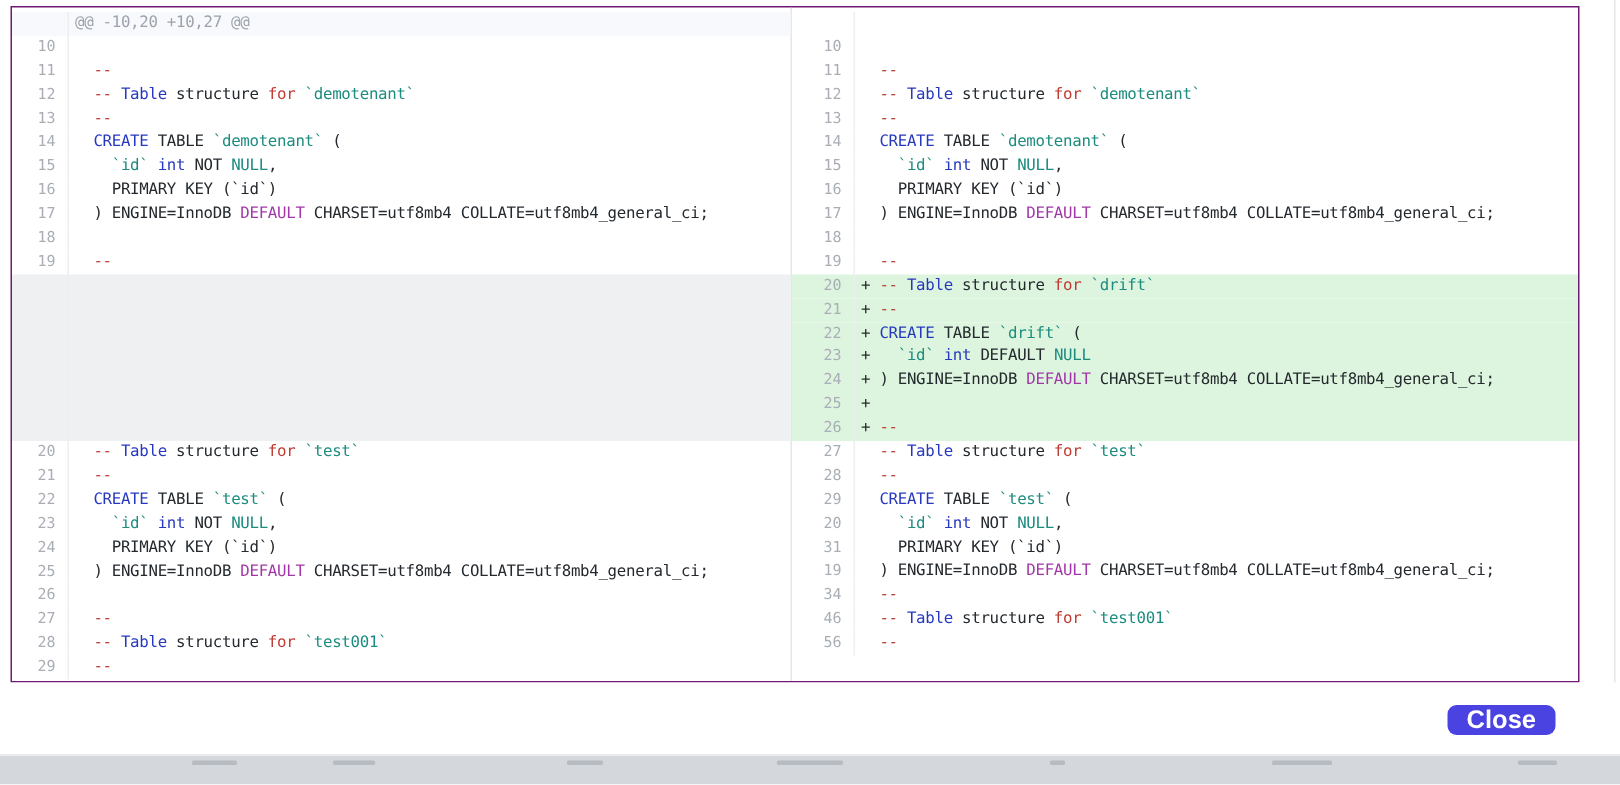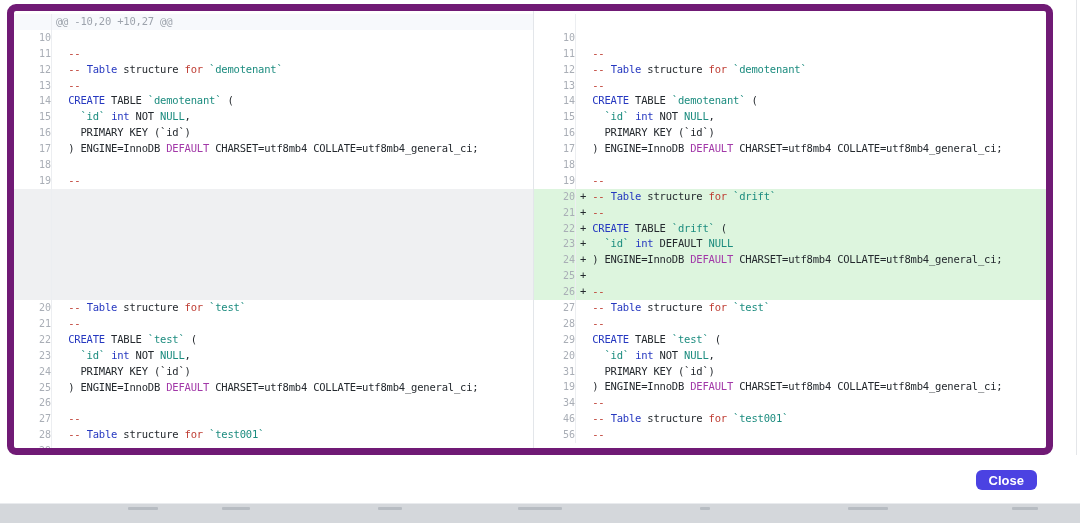--- a/index.html
+++ b/index.html
@@ -2,30 +2,30 @@
 <html><head>
 <meta charset="utf-8">
 <style>
   * { margin:0; padding:0; box-sizing:border-box; }
   html,body { width:1080px; height:523px; background:#fff; overflow:hidden;
               font-family:"Liberation Sans", sans-serif; }
   .page { position:relative; width:1080px; height:523px; background:#fff; }
 
   
   .diff-wrap { position:absolute; left:7px; top:4px; width:1046px; height:451px;
-               border:7px solid #701a75; border-radius:9px; overflow:hidden;
+               border:1px solid #701a75; border-radius:0; overflow:hidden;
                display:flex; background:#fff; }
   .pane { padding-top:3px; }
   .pane-left  { width:520px; border-right:1px solid #E3E6EA; }
   .pane-right { flex:1; }
 
   .row { display:flex; height:15.9px; line-height:15.9px;
          font-family:"DejaVu Sans Mono", monospace; font-size:10.5px;
          letter-spacing:-0.2px; color:#24292E; }
-  .gut { flex:none; width:38px; text-align:right; padding-right:0;
+  .gut { flex:none; width:38px; text-align:right; padding-right:8px;
          border-right:1px solid #ECEEF1; color:#A9AEB6; font-size:10px;
          letter-spacing:0; }
   .pane-right .gut { width:42px; }
   .code { flex:1; padding-left:4px; white-space:pre; overflow:hidden; }
 
   .row.hunk { background:#F7F9FC; }
   .row.hunk .code { color:#9DA3AC; }
   .row.add  { background:#DDF5DE; }
   .row.filler { background:#EFF0F2; }
 
@@ -34,21 +34,21 @@
   .cm { color:#BE3B31; }
   .kb { color:#2638C0; }
   .st { color:#1C8C7F; }
   .mg { color:#A238A8; }
 
   
   .modal-footer { position:absolute; left:0; top:455px; width:1080px; height:48px;
                   background:#fff; display:flex; justify-content:flex-end; }
   .close-btn { margin-right:43px; margin-top:15px; height:20px; padding:0 13px;
                background:#4B42E2; color:#fff; border:none; border-radius:6px;
-               font-family:"Liberation Sans", sans-serif; font-size:13px;
+               font-family:"Liberation Sans", sans-serif; font-size:17px;
                font-weight:600; cursor:pointer; }
 
   
   .page-vline { position:absolute; right:3px; top:0; width:1px; height:503px;
                 background:#E4E6E9; }
 
   
   .backdrop-strip { position:absolute; left:0; top:503px; width:1080px; height:20px;
                     background:#D4D7DB; border-top:1px solid #E9EBEE; }
   .smudge { position:absolute; top:3px; height:3px; background:#9FA5AD; opacity:.55;

